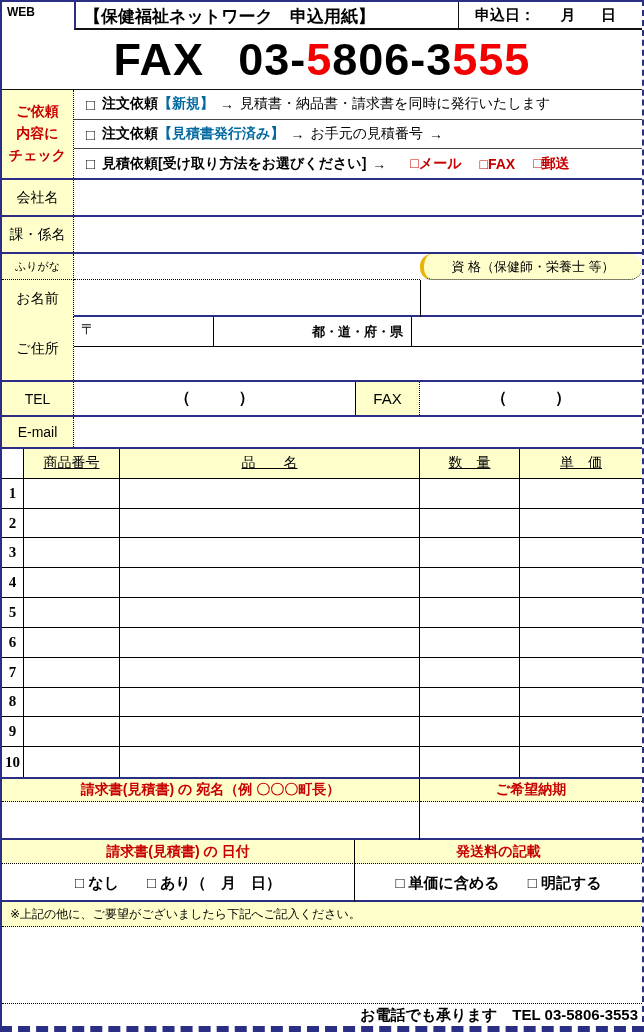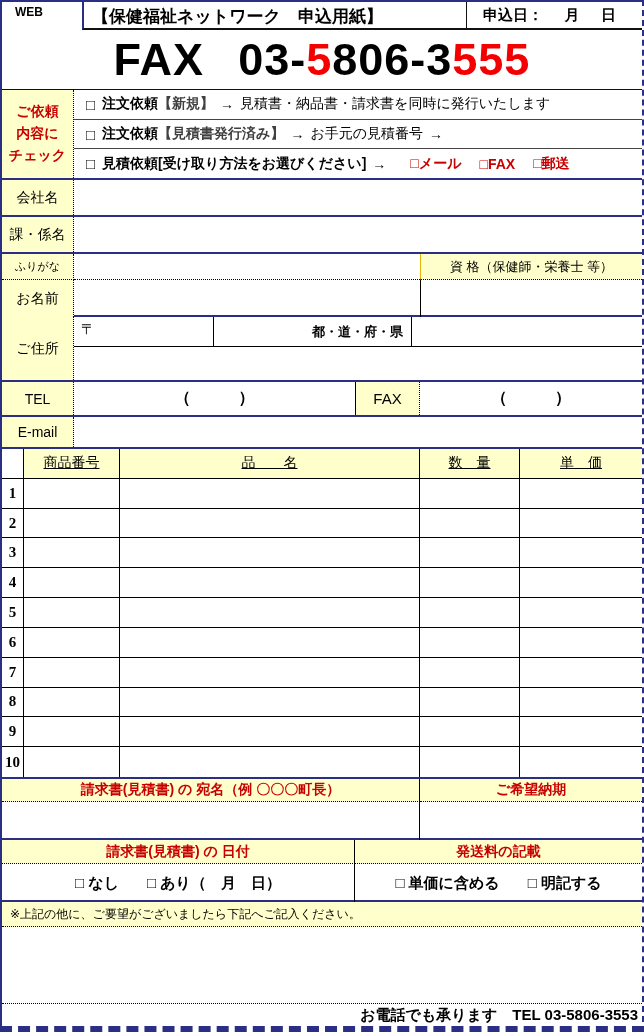--- a/index.html
+++ b/index.html
@@ -8,25 +8,25 @@
     width: 644px; height: 1032px;
     font-family: "Liberation Sans", "DejaVu Sans", sans-serif;
     background: #fff;
     border-left: 2px solid #2a2e85;
     border-top: 2px solid #2a2e85;
     border-right: 2px dashed #2a2e85;
     border-bottom: 6px dashed #2a2e85;
     overflow: hidden;
     color:#000;
   }
-  .red { color:#404040; }
+  .red { color:#0369a1; }
   .b { font-weight: bold; }
 
   
-  .hdr { display:flex; height:28px;padding-left:8px; }
+  .hdr { display:flex; height:28px; }
   .hdr-web { width:72px; font-size:12px; font-weight:bold; padding:3px 0 0 5px; }
   .hdr-title { width:384px; border-left:2px solid #2a2e85; border-bottom:2px solid #111;
                font-size:17px; font-weight:bold; padding:3px 0 0 8px; white-space:nowrap; }
   .hdr-date { flex:1; border-left:1px solid #111; border-bottom:2px solid #111;
               display:flex; align-items:center; font-size:15px; font-weight:bold;
               padding:0 26px 0 16px; justify-content:space-between; }
 
   
   .faxline { height:60px; border-bottom:1px solid #111; display:flex; align-items:center;
              justify-content:center; font-weight:bold; font-size:45px; letter-spacing:1px; white-space:nowrap;}
@@ -55,22 +55,22 @@
             display:flex; align-items:center; justify-content:center; font-size:14px; }
   .ffield { flex:1; background:#fff; }
   .h37 { height:37px; }
 
   
   .fnblock { height:63px; display:grid; grid-template-columns:72px 346px 1fr;
              grid-template-rows:26px 37px; border-bottom:2px solid #2a2e85; }
   .fn-flabel { background:#ffffcc; border-right:1px dotted #000; border-bottom:1px dotted #000;
                font-size:11px; display:flex; align-items:center; justify-content:center; }
   .fn-ffield { border-bottom:1px dotted #000; }
-  .fn-qhdr { background:#ffffcc; border-left:1px solid #eab308; border-bottom:1px dotted #000;
-             display:flex; align-items:center; justify-content:center; font-size:13px; }
+  .fn-qhdr { background:#ffffcc; border-left:4px solid #eab308; border-bottom:1px dotted #000;
+             display:flex; align-items:center; justify-content:center; font-size:13px;border-radius:12px; }
   .fn-nlabel { background:#ffffcc; border-right:1px dotted #000; font-size:14px;
                display:flex; align-items:center; justify-content:center; }
   .fn-qfield { border-left:1px solid #000; }
 
   
   .addr { height:65px; display:flex; border-bottom:2px solid #2a2e85; }
   .addr-main { flex:1; display:flex; flex-direction:column; }
   .addr-top { height:30px; display:flex; border-bottom:1px solid #000; }
   .addr-zip { width:140px; border-right:1px solid #000; font-size:14px; padding:4px 0 0 7px; }
   .addr-pref { width:198px; border-right:1px solid #000; font-size:13px; font-weight:bold;

